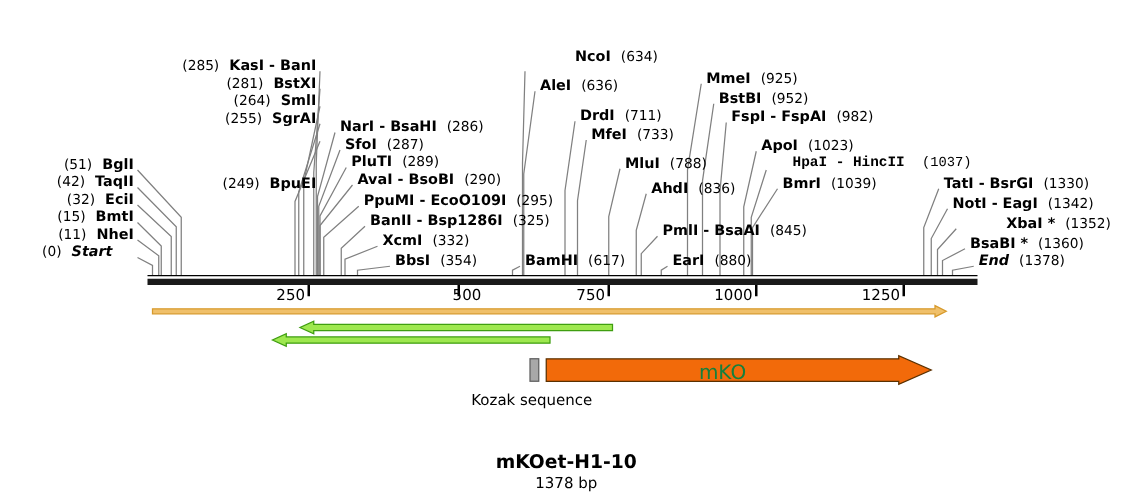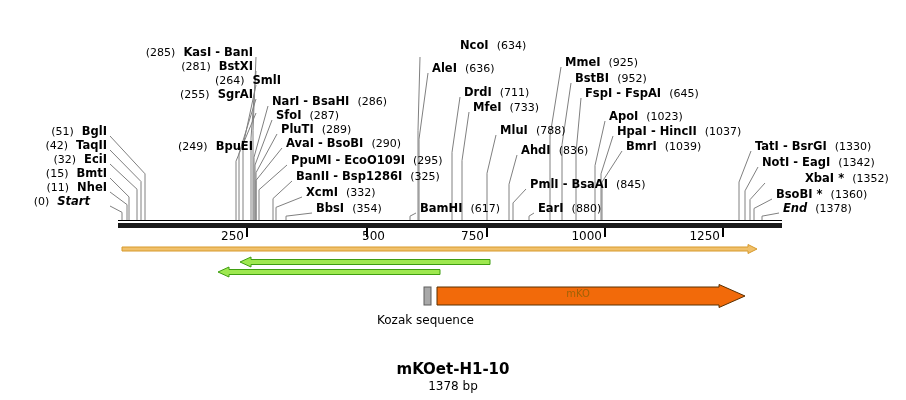--- a/index.html
+++ b/index.html
@@ -30,21 +30,21 @@
   #leaders{position:absolute;left:0;top:0;width:906px;height:400px;pointer-events:none;}
 
   
   .bb-thin{position:absolute;background:#000;}
   .bb-thick{position:absolute;background:#1a1a1a;}
 
   
   .tickmark{position:absolute;width:2px;height:9px;background:#000;}
   .ticklabel{position:absolute;font-size:12px;color:#000;transform:translateX(-100%);white-space:nowrap;}
   .ftr-label{position:absolute;font-size:12px;color:#000;white-space:nowrap;}
-  .mko-text{position:absolute;font-size:10px;color:#a16207;font-weight:normal;white-space:nowrap;}
+  .mko-text{position:absolute;font-size:16px;color:#15803d;font-weight:normal;white-space:nowrap;}
 
   
   .title{position:absolute;width:906px;text-align:center;font-size:15px;font-weight:bold;color:#000;}
   .subtitle{position:absolute;width:906px;text-align:center;font-size:12px;color:#000;}
 </style>
 </head>
 <body>
 
 <div id="map">
 
@@ -93,21 +93,21 @@
 
   <div id="labels">
       <div class="lbl" style="top: 195px; left: 90px; transform: translateX(-100%);"><span class="pos">(0)</span>&nbsp;&nbsp;<span class="it">Start</span></div>
       <div class="lbl" style="top: 181px; left: 107px; transform: translateX(-100%);"><span class="pos">(11)</span>&nbsp;&nbsp;<span>NheI</span></div>
       <div class="lbl" style="top: 167px; left: 107px; transform: translateX(-100%);"><span class="pos">(15)</span>&nbsp;&nbsp;<span>BmtI</span></div>
       <div class="lbl" style="top: 153px; left: 107px; transform: translateX(-100%);"><span class="pos">(32)</span>&nbsp;&nbsp;<span>EciI</span></div>
       <div class="lbl" style="top: 139px; left: 107px; transform: translateX(-100%);"><span class="pos">(42)</span>&nbsp;&nbsp;<span>TaqII</span></div>
       <div class="lbl" style="top: 125px; left: 107px; transform: translateX(-100%);"><span class="pos">(51)</span>&nbsp;&nbsp;<span>BglI</span></div>
       <div class="lbl" style="top: 102px; left: 253px; transform: translateX(-100%); margin-top: 38px;"><span class="pos">(249)</span>&nbsp;&nbsp;<span>BpuEI</span></div>
       <div class="lbl" style="top: 88px; left: 253px; transform: translateX(-100%);"><span class="pos">(255)</span>&nbsp;&nbsp;<span>SgrAI</span></div>
-      <div class="lbl" style="top: 74px; left: 253px; transform: translateX(-100%); margin-left: 28px;"><span class="pos">(264)</span>&nbsp;&nbsp;<span>SmlI</span></div>
+      <div class="lbl" style="top: 74px; left: 253px; transform: translateX(-100%);"><span class="pos">(264)</span>&nbsp;&nbsp;<span>SmlI</span></div>
       <div class="lbl" style="top: 60px; left: 253px; transform: translateX(-100%);"><span class="pos">(281)</span>&nbsp;&nbsp;<span>BstXI</span></div>
       <div class="lbl" style="top: 46px; left: 253px; transform: translateX(-100%);"><span class="pos">(285)</span>&nbsp;&nbsp;<span>KasI - BanI</span></div>
       <div class="lbl" style="top: 95px; left: 272px;"><span>NarI - BsaHI</span>&nbsp;&nbsp;<span class="pos">(286)</span></div>
       <div class="lbl" style="top: 109px; left: 276px;"><span>SfoI</span>&nbsp;&nbsp;<span class="pos">(287)</span></div>
       <div class="lbl" style="top: 123px; left: 281px;"><span>PluTI</span>&nbsp;&nbsp;<span class="pos">(289)</span></div>
       <div class="lbl" style="top: 137px; left: 286px;"><span>AvaI - BsoBI</span>&nbsp;&nbsp;<span class="pos">(290)</span></div>
       <div class="lbl" style="top: 154px; left: 291px;"><span>PpuMI - EcoO109I</span>&nbsp;&nbsp;<span class="pos">(295)</span></div>
       <div class="lbl" style="top: 170px; left: 296px;"><span>BanII - Bsp1286I</span>&nbsp;&nbsp;<span class="pos">(325)</span></div>
       <div class="lbl" style="top: 186px; left: 306px;"><span>XcmI</span>&nbsp;&nbsp;<span class="pos">(332)</span></div>
       <div class="lbl" style="top: 202px; left: 316px;"><span>BbsI</span>&nbsp;&nbsp;<span class="pos">(354)</span></div>
@@ -115,28 +115,28 @@
       <div class="lbl" style="top: 39px; left: 424px; margin-left: 36px;"><span>NcoI</span>&nbsp;&nbsp;<span class="pos">(634)</span></div>
       <div class="lbl" style="top: 62px; left: 432px;"><span>AleI</span>&nbsp;&nbsp;<span class="pos">(636)</span></div>
       <div class="lbl" style="top: 86px; left: 464px;"><span>DrdI</span>&nbsp;&nbsp;<span class="pos">(711)</span></div>
       <div class="lbl" style="top: 101px; left: 473px;"><span>MfeI</span>&nbsp;&nbsp;<span class="pos">(733)</span></div>
       <div class="lbl" style="top: 124px; left: 500px;"><span>MluI</span>&nbsp;&nbsp;<span class="pos">(788)</span></div>
       <div class="lbl" style="top: 144px; left: 521px;"><span>AhdI</span>&nbsp;&nbsp;<span class="pos">(836)</span></div>
       <div class="lbl" style="top: 178px; left: 530px;"><span>PmlI - BsaAI</span>&nbsp;&nbsp;<span class="pos">(845)</span></div>
       <div class="lbl" style="top: 202px; left: 538px;"><span>EarI</span>&nbsp;&nbsp;<span class="pos">(880)</span></div>
       <div class="lbl" style="top: 56px; left: 565px;"><span>MmeI</span>&nbsp;&nbsp;<span class="pos">(925)</span></div>
       <div class="lbl" style="top: 72px; left: 575px;"><span>BstBI</span>&nbsp;&nbsp;<span class="pos">(952)</span></div>
-      <div class="lbl" style="top: 87px; left: 585px;"><span>FspI - FspAI</span>&nbsp;&nbsp;<span class="pos">(645)</span></div>
+      <div class="lbl" style="top: 87px; left: 585px;"><span>FspI - FspAI</span>&nbsp;&nbsp;<span class="pos">(982)</span></div>
       <div class="lbl" style="top: 110px; left: 609px;"><span>ApoI</span>&nbsp;&nbsp;<span class="pos">(1023)</span></div>
-      <div class="lbl" style="top: 125px; left: 617px;"><span>HpaI - HincII</span>&nbsp;&nbsp;<span class="pos">(1037)</span></div>
+      <div class="lbl" style="top: 125px; left: 634px; font-family: Liberation Mono, monospace;"><span>HpaI - HincII</span>&nbsp;&nbsp;<span class="pos">(1037)</span></div>
       <div class="lbl" style="top: 140px; left: 626px;"><span>BmrI</span>&nbsp;&nbsp;<span class="pos">(1039)</span></div>
       <div class="lbl" style="top: 140px; left: 755px;"><span>TatI - BsrGI</span>&nbsp;&nbsp;<span class="pos">(1330)</span></div>
       <div class="lbl" style="top: 156px; left: 762px;"><span>NotI - EagI</span>&nbsp;&nbsp;<span class="pos">(1342)</span></div>
       <div class="lbl" style="top: 172px; left: 769px; margin-left: 36px;"><span>XbaI *</span>&nbsp;&nbsp;<span class="pos">(1352)</span></div>
-      <div class="lbl" style="top: 188px; left: 776px;"><span>BsoBI *</span>&nbsp;&nbsp;<span class="pos">(1360)</span></div>
+      <div class="lbl" style="top: 188px; left: 776px;"><span>BsaBI *</span>&nbsp;&nbsp;<span class="pos">(1360)</span></div>
       <div class="lbl" style="top: 202px; left: 783px;"><span class="it">End</span>&nbsp;&nbsp;<span class="pos">(1378)</span></div>
     </div>
 
   <div class="bb-thin" style="left:118px;top:220px;width:664px;height:1px;"></div>
   <div class="bb-thick" style="left:118px;top:223px;width:664px;height:5px;"></div>
 
   <div id="ruler">
       <div class="tickmark" style="left: 246px; top: 228px;"></div>
       <div class="ticklabel" style="left: 244px; top: 229px;">250</div>
       <div class="tickmark" style="left: 366px; top: 228px;"></div>

